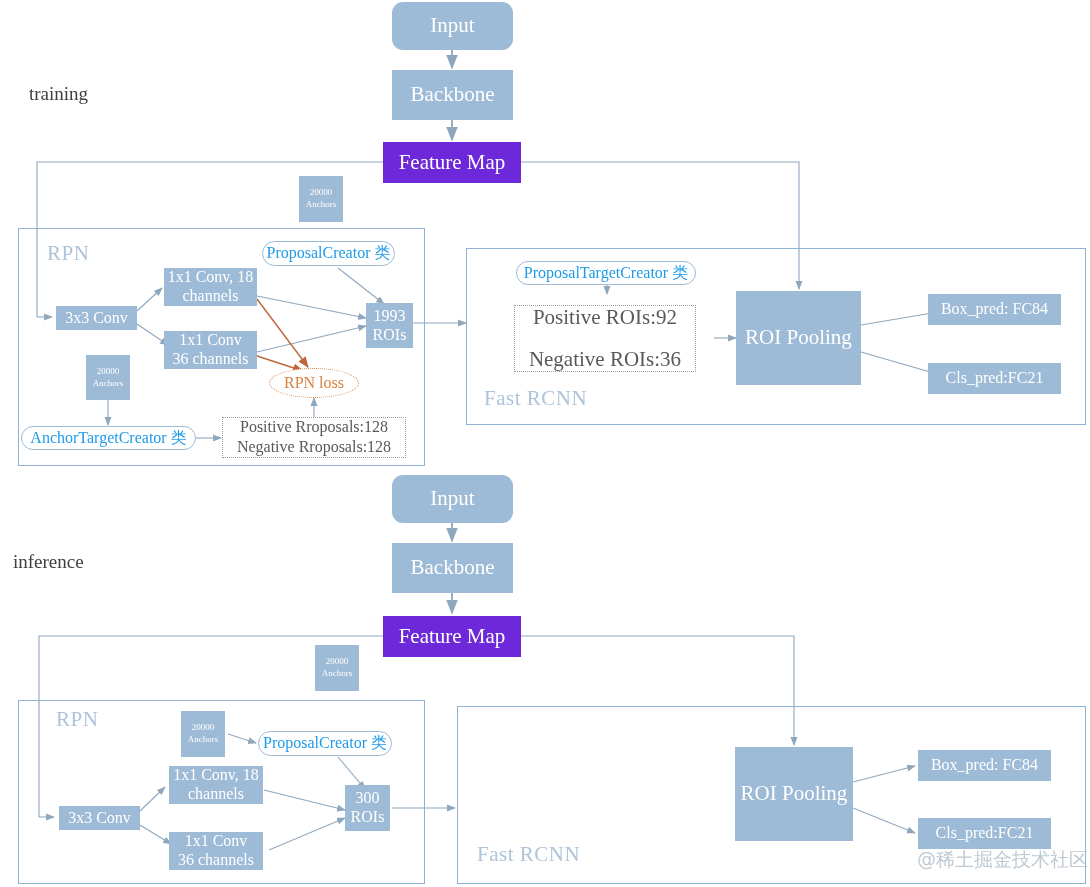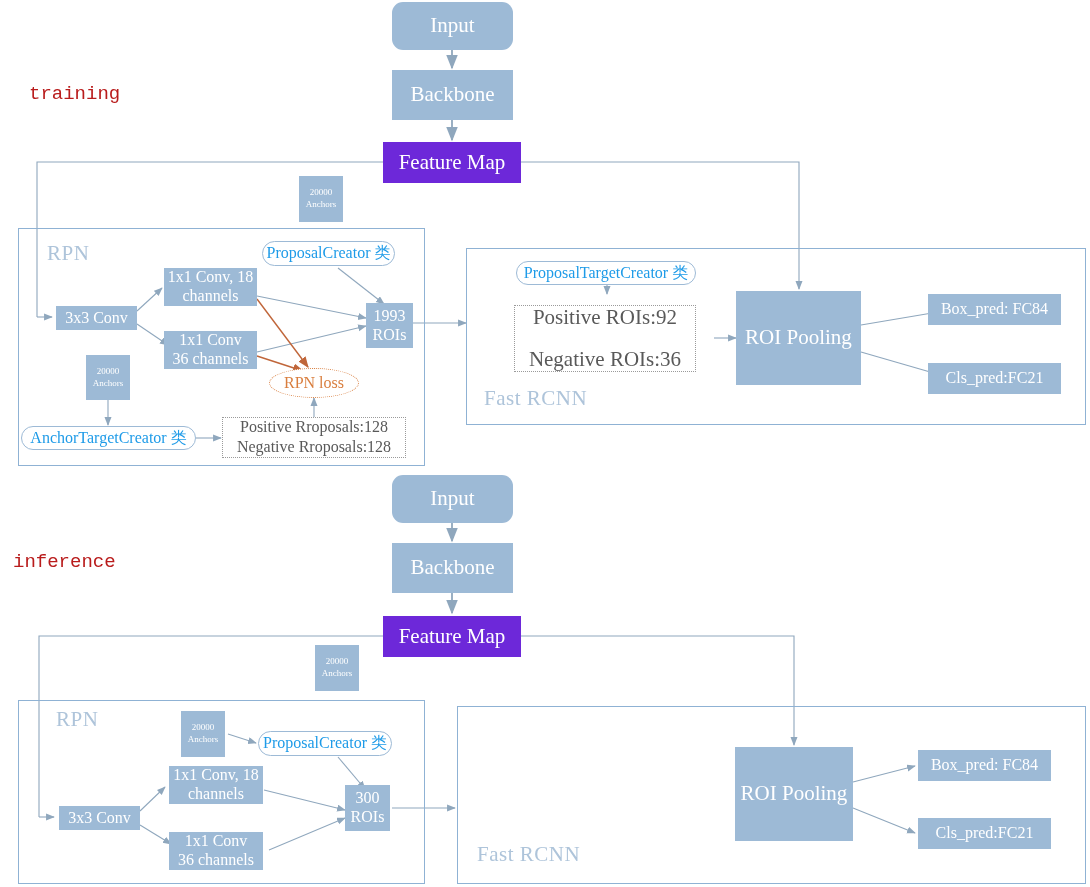--- a/index.html
+++ b/index.html
@@ -31,21 +31,21 @@
         color:#1E9BE8;display:flex;align-items:center;justify-content:center;white-space:nowrap;}
 
   
   .dotted{position:absolute;box-sizing:border-box;border:1px dotted #9a9a9a;background:#fff;
           display:flex;flex-direction:column;align-items:center;justify-content:space-between;color:#595959;}
 
   
   .ellipse{position:absolute;box-sizing:border-box;border:1px dotted #D97E3E;border-radius:50%;background:#fff;
            color:#D97E3E;display:flex;align-items:center;justify-content:center;white-space:nowrap;}
 
-  .sectionlabel{position:absolute;color:#b91c1c;font-size:19px;font-family:Liberation Mono, monospace;}
+  .sectionlabel{position:absolute;color:#404040;font-size:19px;}
 
   .watermark{position:absolute;color:#BFC9D2;font-size:19px;white-space:nowrap;
              font-family:"DejaVu Sans", sans-serif;}
 </style>
 </head>
 <body>
 
 <div id="stage">
 
   <svg class="wires" viewBox="0 0 1090 887">
@@ -240,14 +240,15 @@
 
   <div class="frame" style="left:457px;top:706px;width:629px;height:178px;"></div>
   <div class="frame-label" style="left:477px;top:842px;">Fast RCNN</div>
 
   <div class="node blue t-big" style="left:735px;top:747px;width:118px;height:94px;">ROI Pooling</div>
 
   <div class="node blue t-med" style="left:918px;top:750px;width:133px;height:31px;">Box_pred: FC84</div>
 
   <div class="node blue t-med" style="left:918px;top:818px;width:133px;height:31px;">Cls_pred:FC21</div>
 
+  <div class="watermark" style="left:917px;top:847px;">@稀土掘金技术社区</div>
 
 </div>
 
 </body></html>

